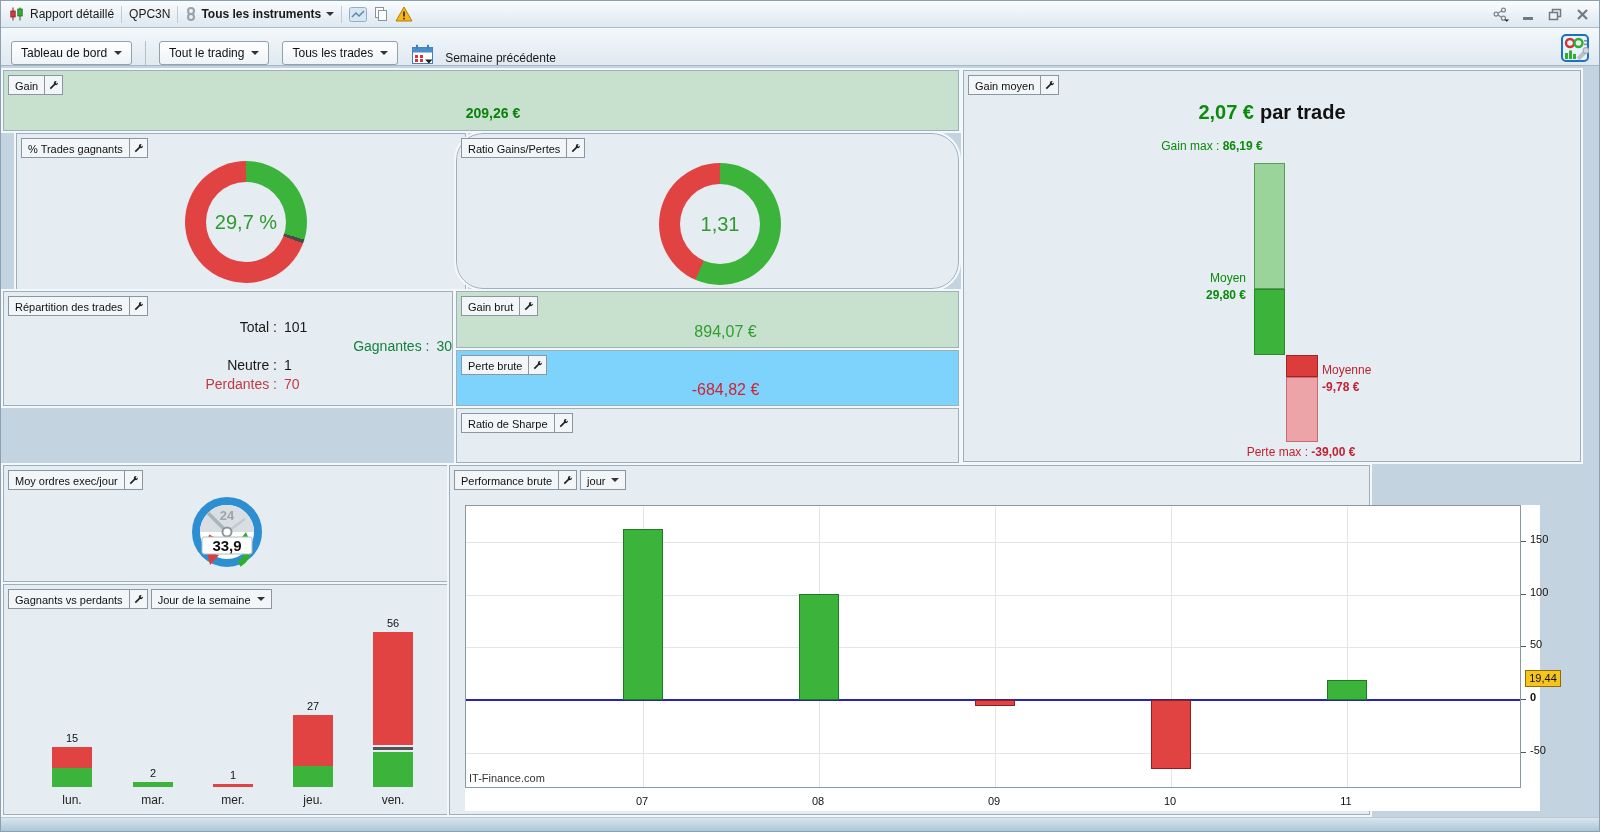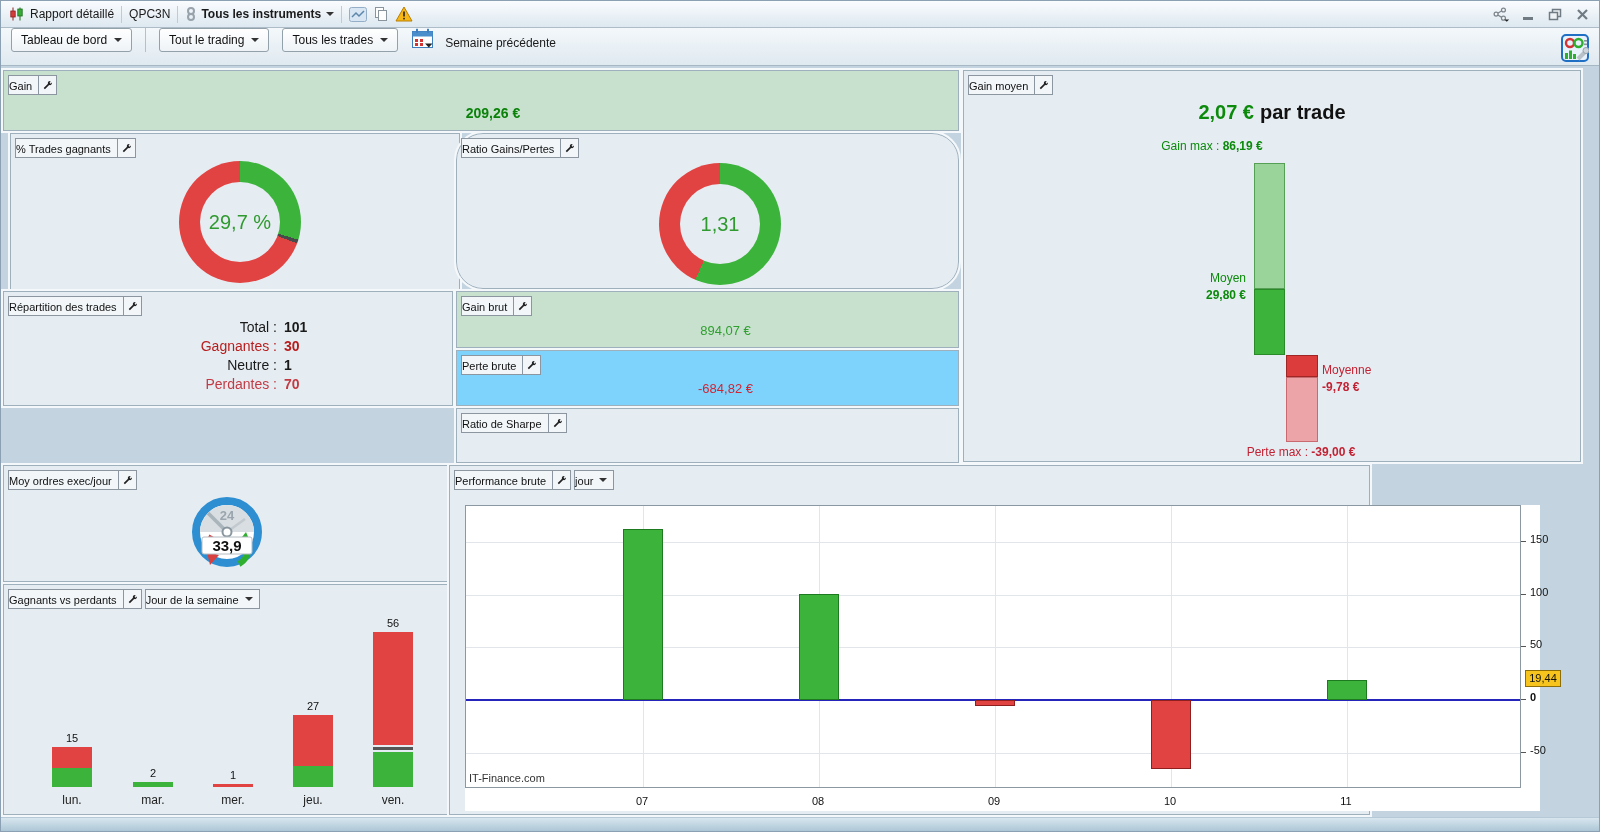--- a/index.html
+++ b/index.html
@@ -14,73 +14,73 @@
   .tb-sep { width:1px; height:17px; background:#bfcbd5; margin:0 7px; }
   .tb-item { display:flex; align-items:center; gap:5px; }
   .tb-bold { font-weight:bold; }
   .caret { width:0; height:0; border-left:4px solid transparent; border-right:4px solid transparent;
            border-top:4px solid #333; display:inline-block; }
   .tb-right { margin-left:auto; display:flex; align-items:center; gap:9px; }
 
   
   .toolbar { position:absolute; left:0; top:27px; right:0; height:38px;
     background:linear-gradient(#f4f8fb,#dfe9f0); border-bottom:1px solid #a7b8c4;
-    display:flex; align-items:flex-start; padding:0 10px; gap:13px; }
+    display:flex; align-items:flex-end; padding:0 10px; gap:13px; }
   .btn { display:inline-flex; align-items:center; gap:7px;
     background:linear-gradient(#ffffff,#eef3f7); border:1px solid #93a1ab; border-radius:3px;
     padding:4px 9px; font-size:12px; color:#111; cursor:default; }
   .tbar-sep { width:1px; height:24px; background:#b5c0c9; }
   .tbar-label { font-size:12px; color:#1a1a1a; }
   .settings-ic { position:absolute; right:10px; top:6px; }
 
   
   .panel { position:absolute; background:#e6edf2; border:1px solid #9fb0bd;
            outline:2px solid #f4f8fb; }
   .panel.green { background:#c8e1ce; }
   .panel.pink  { background:#7dd3fc; }
   #p-gain   { left:2px;   top:69px;  width:956px;  height:61px; }
-  #p-pct    { left:9px;   top:132px; width:450px;  height:200px; }
+  #p-pct    { left:15px;   top:132px; width:450px;  height:200px; }
   #p-ratio  { left:455px; top:132px; width:503px;  height:156px;border-radius:27px; }
   #p-rep    { left:2px;   top:290px; width:450px;  height:115px; }
   #p-gbrut  { left:455px; top:290px; width:503px;  height:57px; }
   #p-pbrute { left:455px; top:349px; width:503px;  height:56px; }
   #p-risk   { left:2px;   top:407px; width:450px;  height:55px; }
   #p-sharpe { left:455px; top:407px; width:503px;  height:55px; }
   #p-moy    { left:2px;   top:464px; width:450px;  height:117px; }
   #p-wk     { left:2px;   top:583px; width:450px;  height:231px; }
   #p-gmoyen { left:962px; top:69px;  width:618px;  height:392px; }
   #p-perf   { left:448px; top:464px; width:921px; height:350px; }
 
   .chiprow { position:absolute; left:4px; top:4px; display:flex; gap:3px; z-index:6; }
   .chip { display:inline-flex; align-items:stretch; background:#f2f6f9;
           border:1px solid #8b96a0; height:20px; font-size:11px; color:#111; }
-  .chip .lbl { padding:4px 6px 0 0; white-space:nowrap; }
+  .chip .lbl { padding:4px 6px 0 6px; white-space:nowrap; }
   .chip .wr  { border-left:1px solid #8b96a0; width:18px; display:flex;
                align-items:center; justify-content:center; }
   .chip.dd .lbl { padding-right:2px; }
   .chip .dd-caret { display:flex; align-items:center; padding:0 6px 0 4px; }
 
   .big-val { position:absolute; left:0; right:0; text-align:center;
              font-size:14px; font-weight:bold; color:#0a820a; }
-  .mid-val { position:absolute; left:0; right:0; text-align:center; font-size:13px; }
+  .mid-val { position:absolute; left:0; right:0; text-align:center; font-size:16px; }
 
   
   .donut { position:absolute; width:122px; height:122px; border-radius:50%; }
   .donut::after { content:""; position:absolute; inset:21px; background:#e6edf2; border-radius:50%; }
   .donut .ctr { position:absolute; inset:0; display:flex; align-items:center; justify-content:center;
                 font-size:20px; color:#2f9a2f; z-index:2; }
   #donut-pct   { left:168px; top:27px; }
   #donut-ratio { left:202px; top:29px; }
 
   
   .rep-rows { position:absolute; left:0; right:0; top:26px; }
   .rep-row  { display:flex; font-size:14px; line-height:19px; }
   .rep-row .rl { width:245px; text-align:right;margin-left:28px; }
-  .rep-row .rv { margin-left:7px;font-weight:bold; }
-  .c-black { color:#1a1a1a; } .c-green { color:#b91c1c; } .c-red { color:#c33a44; }
+  .rep-row .rv { margin-left:7px; }
+  .c-black { color:#1a1a1a; } .c-green { color:#15803d;justify-content:flex-end; } .c-red { color:#c33a44; }
 
   
   .gm-title { position:absolute; top:30px; left:0; right:0; text-align:center;
               font-size:20px; font-weight:bold; color:#111; }
   .gm-title .v { color:#0c8a0c; margin-right:6px; }
   .gm-gainmax { position:absolute; top:68px; left:148px; width:200px; text-align:center;
                 font-size:12px; color:#0c8a0c; }
   .gm-gainmax .v, .gm-moyen .v, .gm-moyenne .v, .gm-pertemax .v { font-weight:bold; }
   .gm-moyen { position:absolute; top:199px; right:334px; text-align:right;
               font-size:12px; color:#0c8a0c; line-height:17px; }

